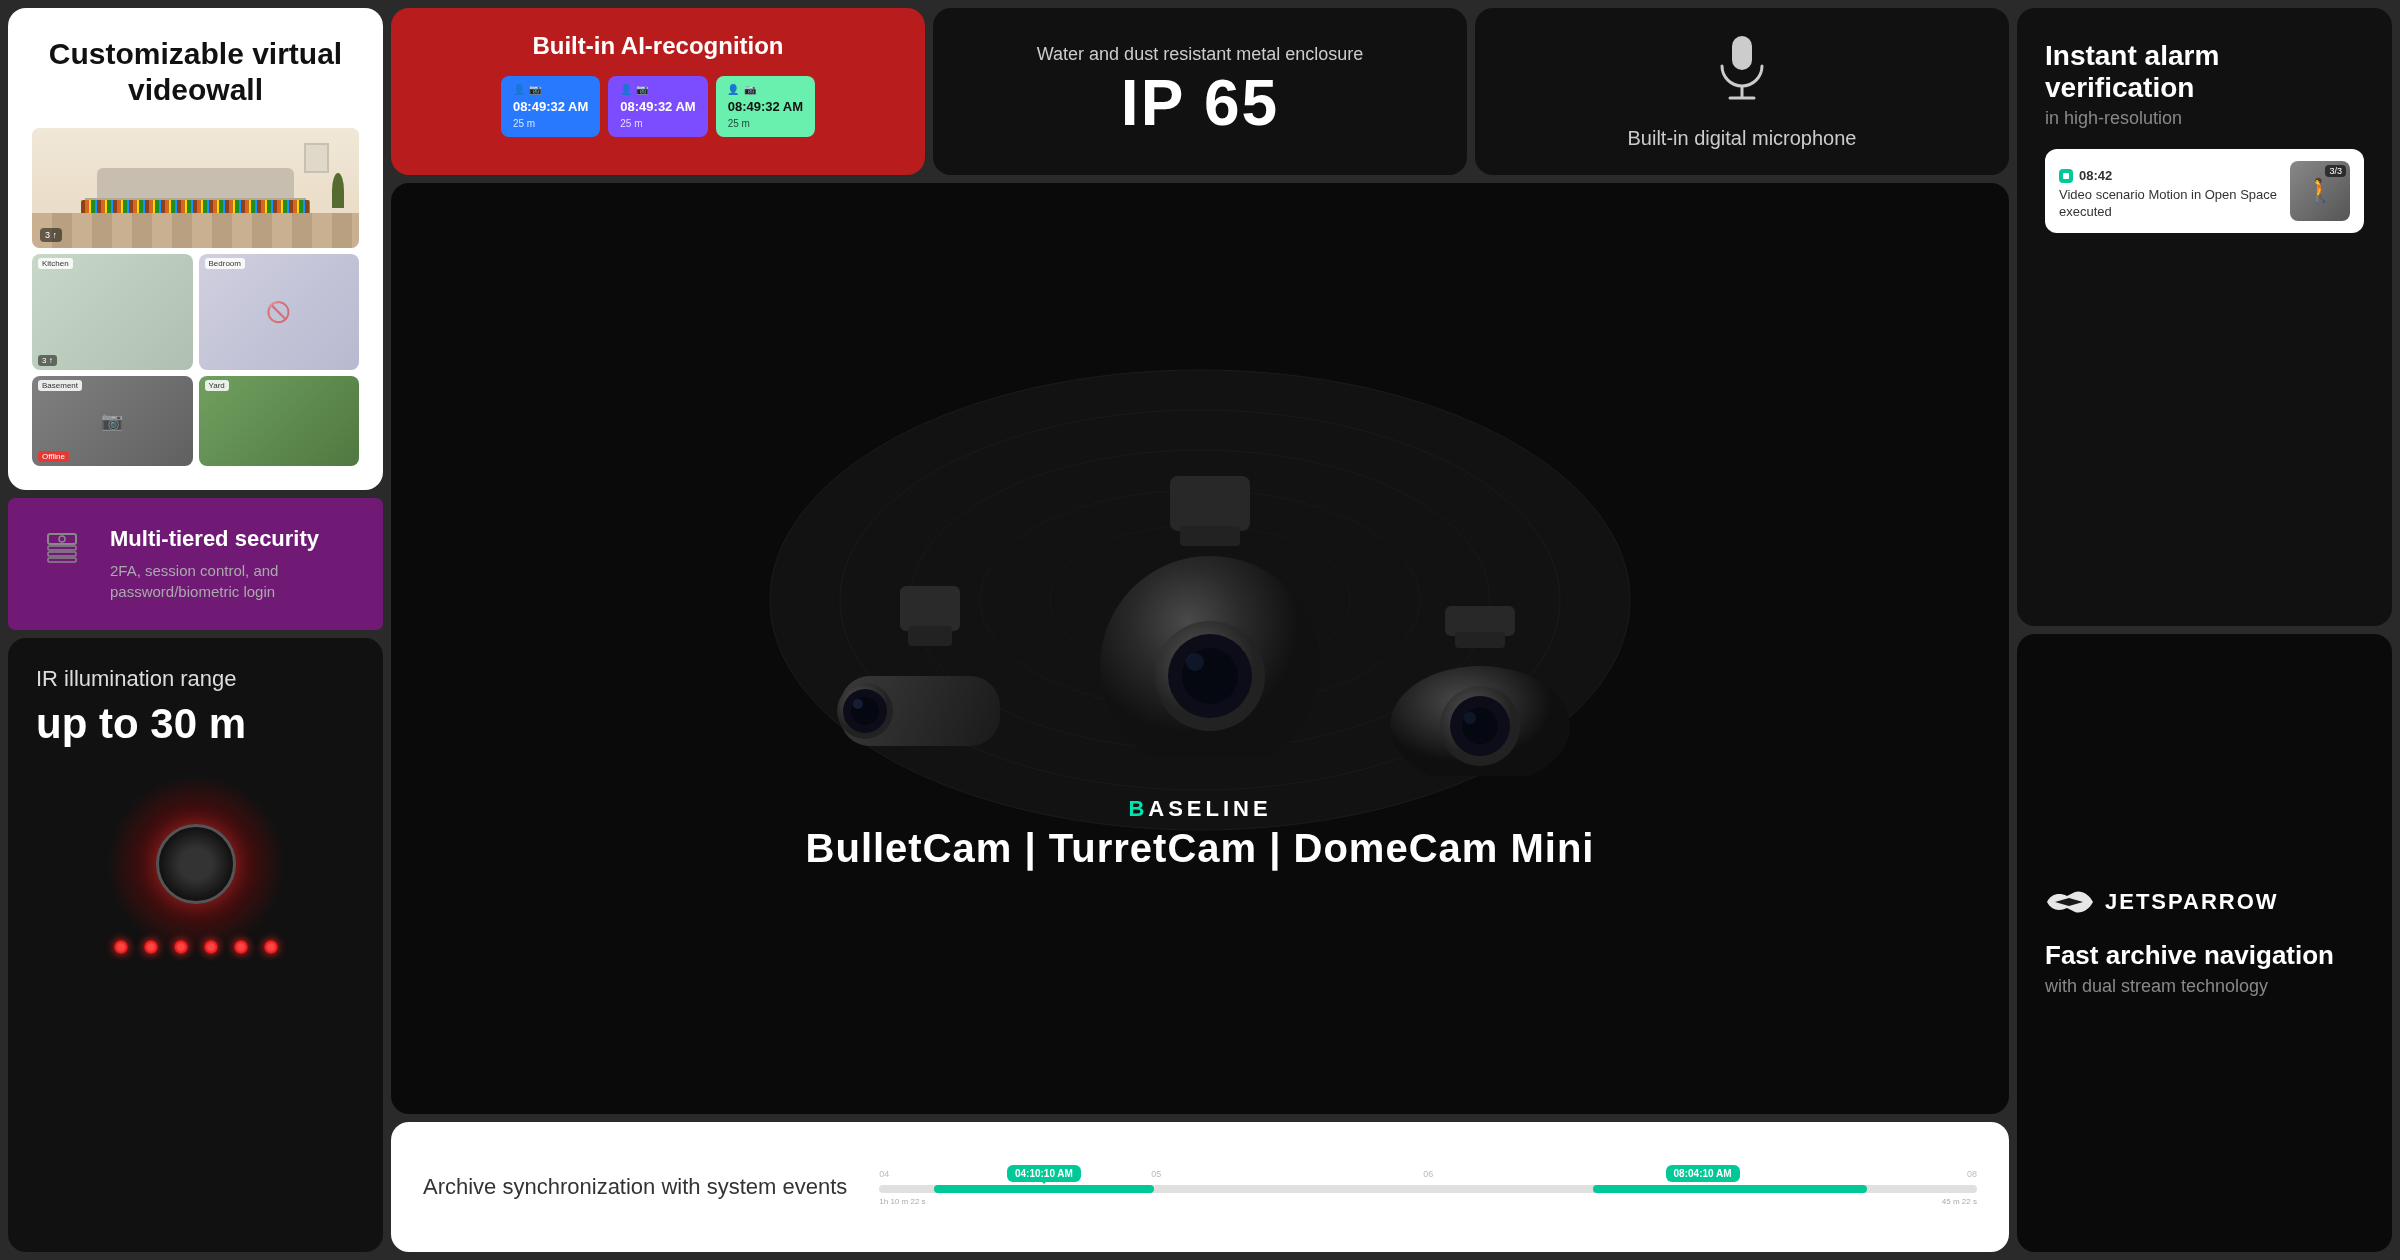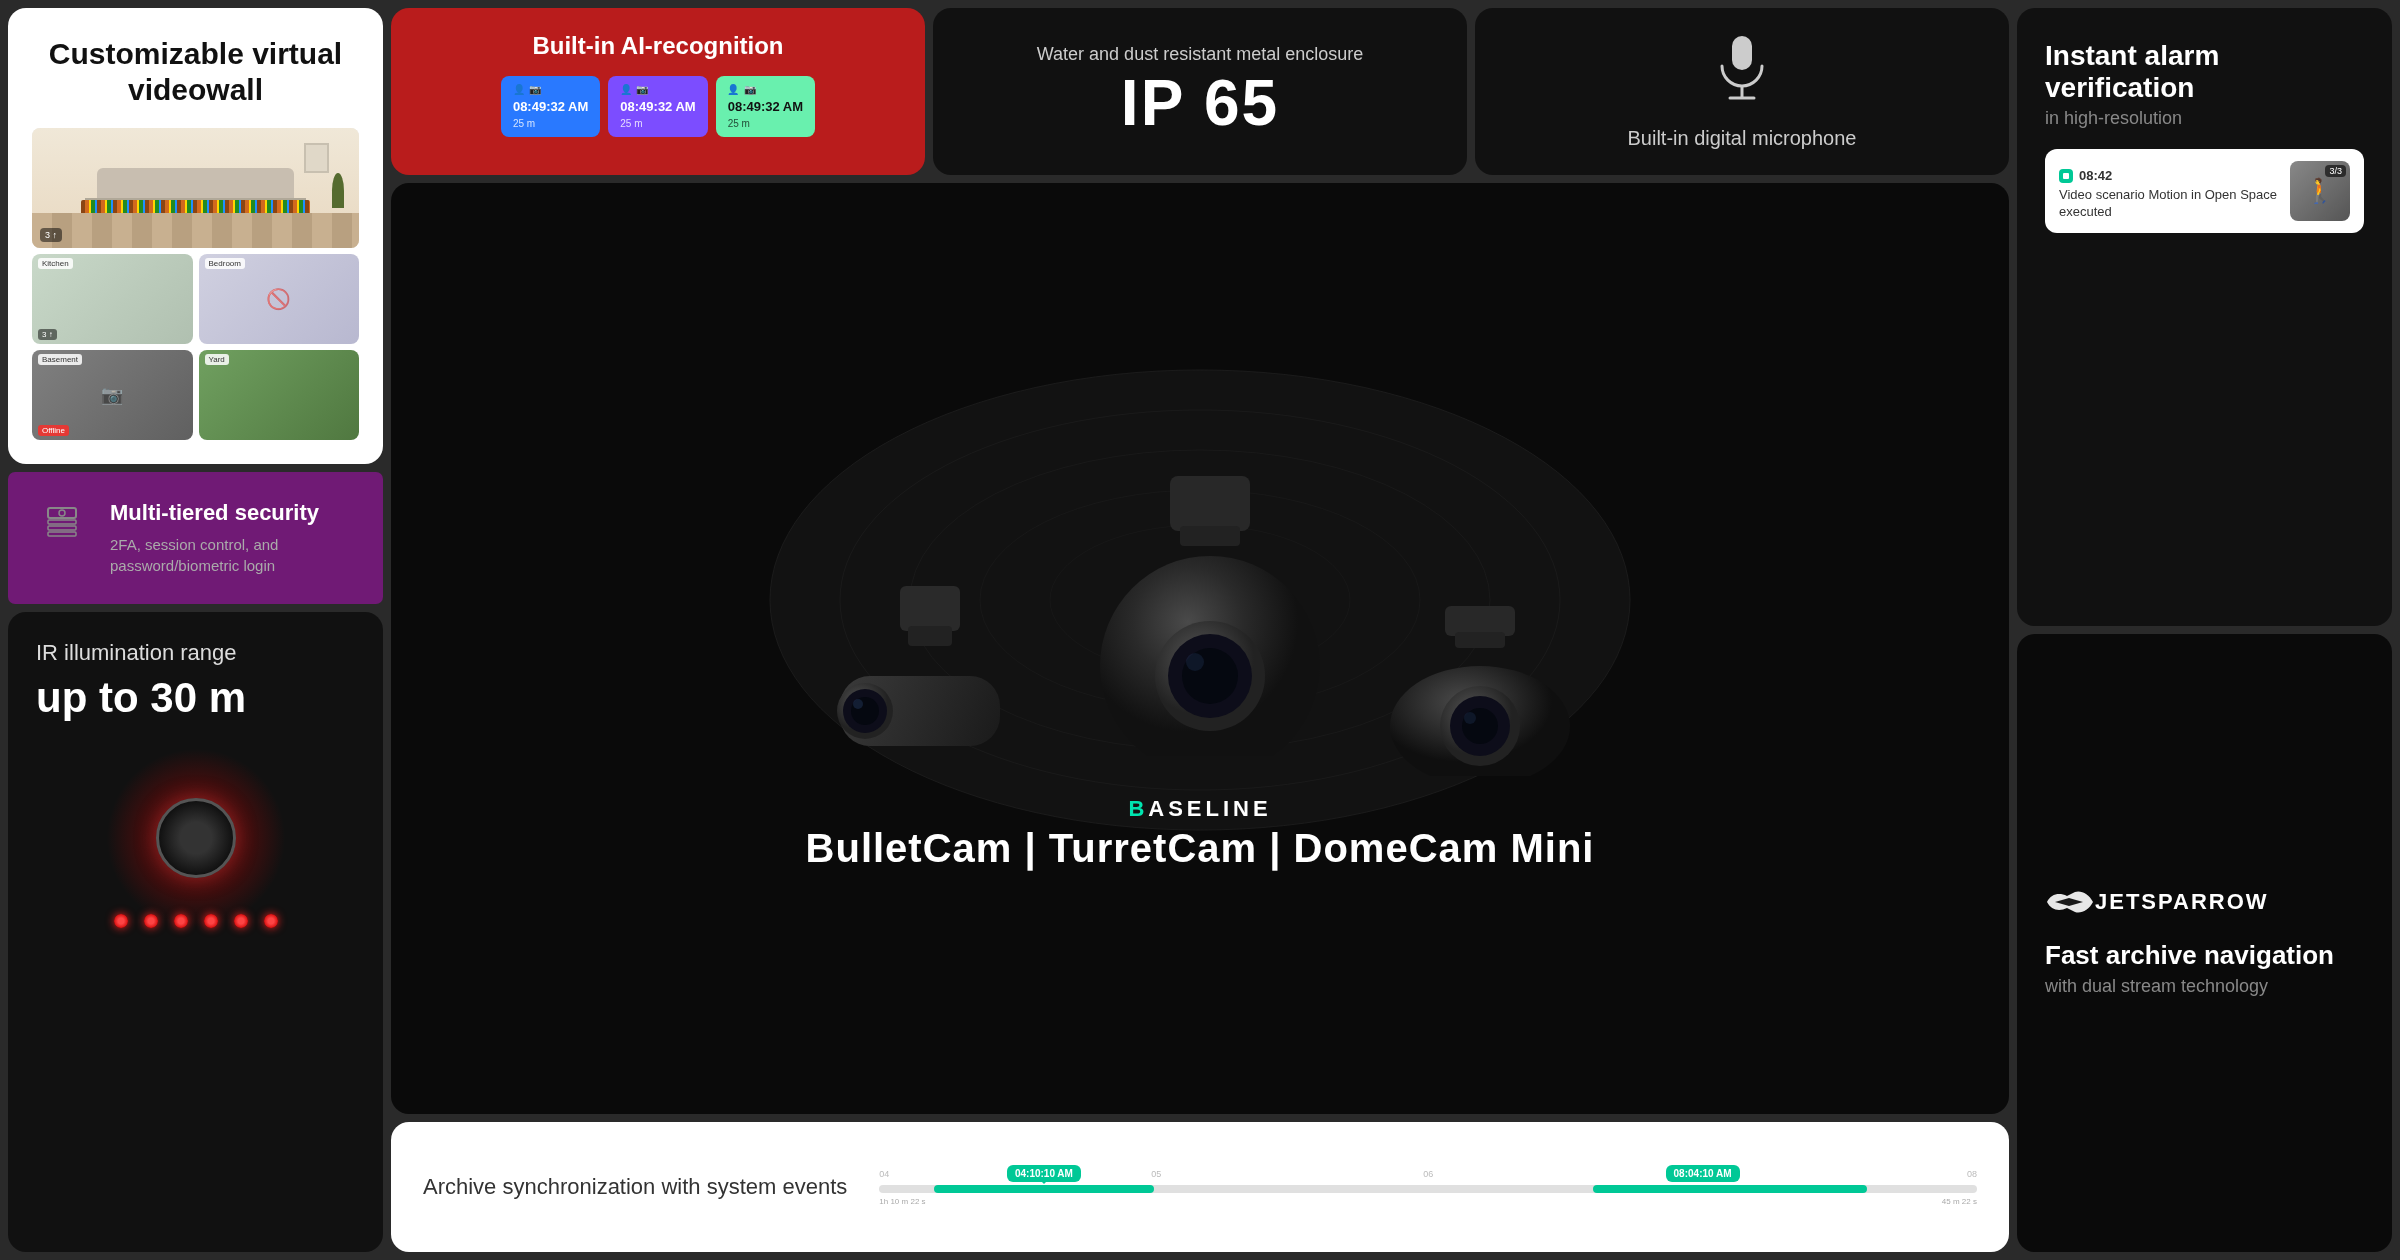--- a/index.html
+++ b/index.html
@@ -135,21 +135,21 @@
       color: #fff;
       border-radius: 4px;
       font-size: 9px;
       padding: 2px 5px;
     }
 
     .vw-row2 {
       display: grid;
       grid-template-columns: 1fr 1fr;
       gap: 6px;
-      height: 90px;
+      height: 116px;
     }
     .vw-cell {
       border-radius: 8px;
       overflow: hidden;
       position: relative;
     }
     .vw-cell-label {
       position: absolute;
       top: 4px; left: 6px;
       background: rgba(255,255,255,0.85);
@@ -630,21 +630,21 @@
       padding: 32px 28px;
       flex: 1;
       display: flex;
       flex-direction: column;
       align-items: flex-start;
       justify-content: center;
     }
     .js-logo {
       display: flex;
       align-items: center;
-      gap: 0;
+      gap: 10px;
       margin-bottom: 24px;
     }
     .js-brand {
       font-size: 22px;
       font-weight: 700;
       letter-spacing: 2px;
     }
     .js-title {
       font-size: 26px;
       font-weight: 700;

